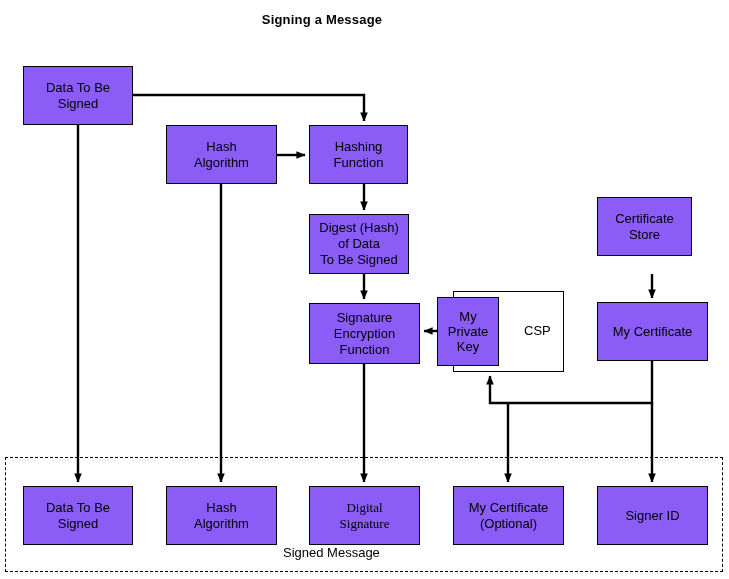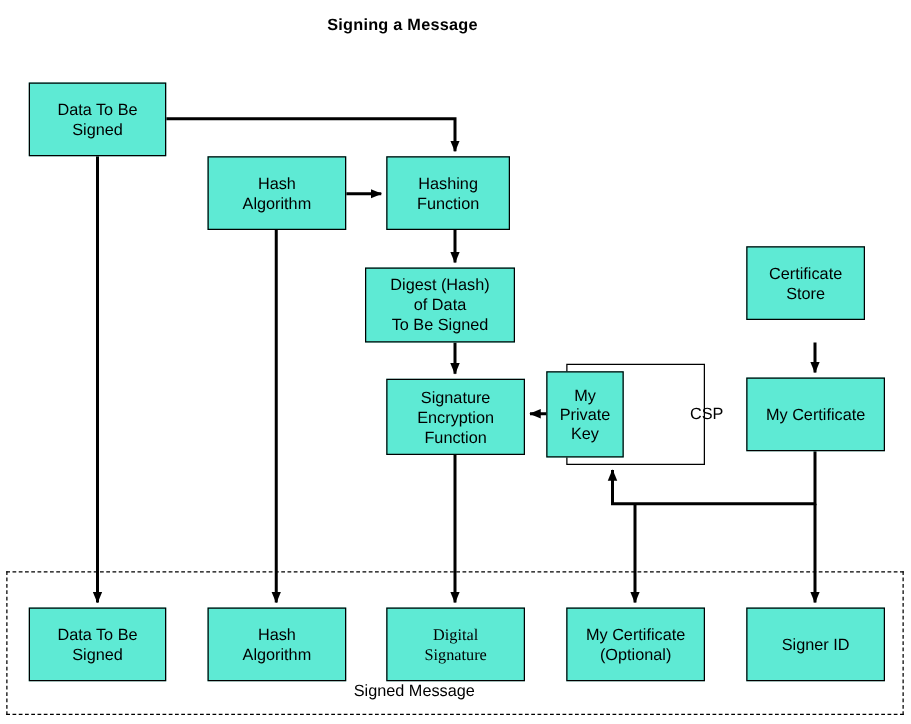--- a/index.html
+++ b/index.html
@@ -22,21 +22,21 @@
     position: absolute;
     left: 0;
     top: 0;
     width: 729px;
     height: 579px;
   }
   .node {
     position: absolute;
     box-sizing: border-box;
     border: 1px solid #000000;
-    background: #5eead4;
+    background: #8b5cf6;
     display: flex;
     align-items: center;
     justify-content: center;
     text-align: center;
     font-size: 13px;
     line-height: 16px;
     color: #000000;
     white-space: pre-line;
     letter-spacing: 0px;
   }
@@ -126,33 +126,33 @@
 
   <div class="node" style="left:23px; top:66px; width:110px; height:59px;">Data To Be
 Signed</div>
 
   <div class="node" style="left:166px; top:125px; width:111px; height:59px;">Hash
 Algorithm</div>
 
   <div class="node" style="left:309px; top:125px; width:99px; height:59px;">Hashing
 Function</div>
 
-  <div class="node" style="left:292px; top:214px; width:120px; height:60px;">Digest (Hash)
+  <div class="node" style="left:309px; top:214px; width:100px; height:60px;">Digest (Hash)
 of Data
 To Be Signed</div>
 
   <div class="node" style="left:309px; top:303px; width:111px; height:61px;">Signature
 Encryption
 Function</div>
 
   <div class="csp-outer" style="left:453px; top:291px; width:111px; height:81px;"></div>
   <div class="node" style="left:437px; top:297px; width:62px; height:69px; line-height:15px;">My
 Private
 Key</div>
-  <div class="csp-label" style="left:524px; top:323px;margin-left:28px;">CSP</div>
+  <div class="csp-label" style="left:524px; top:323px;">CSP</div>
 
   <div class="node" style="left:597px; top:197px; width:95px; height:59px;">Certificate
 Store</div>
 
   <div class="node" style="left:597px; top:302px; width:111px; height:59px;">My Certificate</div>
 
   <div class="node" style="left:23px; top:486px; width:110px; height:59px;">Data To Be
 Signed</div>
 
   <div class="node" style="left:166px; top:486px; width:111px; height:59px;">Hash

